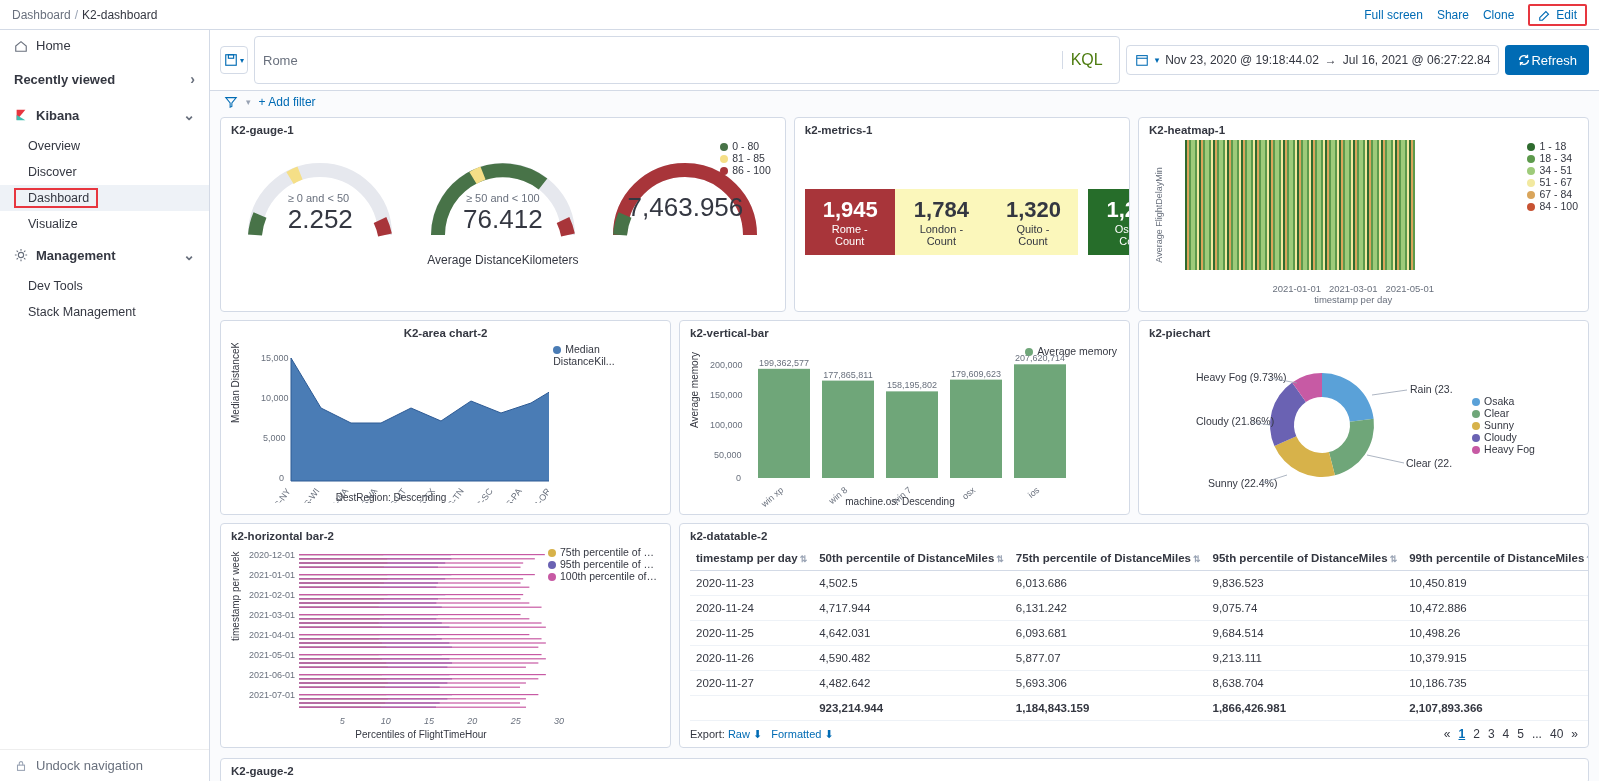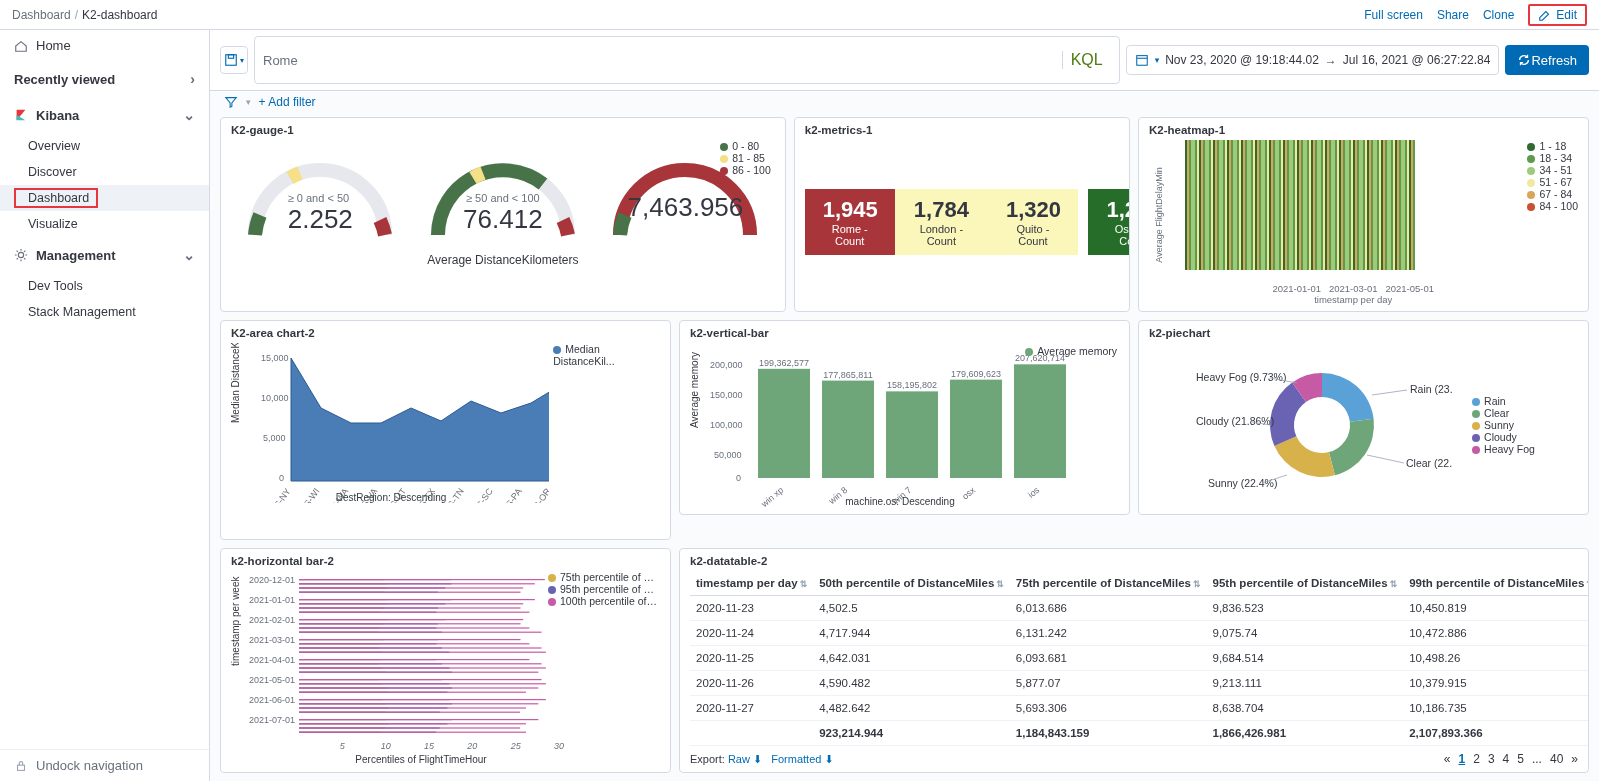--- a/index.html
+++ b/index.html
@@ -432,21 +432,21 @@
               <div><span class="legend-dot" style="background:#2f6b2f"></span><span>1 - 18</span></div>
               <div><span class="legend-dot" style="background:#5d9a4c"></span><span>18 - 34</span></div>
               <div><span class="legend-dot" style="background:#9ecb7a"></span><span>34 - 51</span></div>
               <div><span class="legend-dot" style="background:#f2e9a0"></span><span>51 - 67</span></div>
               <div><span class="legend-dot" style="background:#d9a55b"></span><span>67 - 84</span></div>
               <div><span class="legend-dot" style="background:#c75333"></span><span>84 - 100</span></div>
             </div>
           </div>
         </div>
 
-        <div class="panel" style="grid-column: span 4; height:220px;">
+        <div class="panel" style="grid-column: span 4; height:195px;align-items:center;">
           <div class="panel-title">K2-area chart-2</div>
           <div class="panel-body" style="display:flex;">
             <svg width="330" height="160">
               <text x="8" y="80" transform="rotate(-90 8,80)" class="axis-label">Median DistanceKilometers</text>
               <text x="30" y="18">15,000</text>
                 <text x="30" y="58">10,000</text>
                 <text x="32" y="98">5,000</text>
                 <text x="48" y="138">0</text>
               <polygon points="60,15 90,65 120,80 150,80 180,65 210,78 240,58 270,70 300,60 320,48 320,138 60,138" fill="#4a7cb5" stroke="#2d5a94" stroke-width="1"></polygon>
               <g id="area-xticks">
@@ -516,21 +516,21 @@
               <text x="16" y="142" class="pie-callout">Sunny (22.4%)</text>
               <text x="4" y="80" class="pie-callout">Cloudy (21.86%)</text>
               <text x="4" y="36" class="pie-callout">Heavy Fog (9.73%)</text>
               <line x1="180" y1="50" x2="215" y2="45" stroke="#98a2b3" stroke-width="0.8"></line>
               <line x1="175" y1="110" x2="212" y2="118" stroke="#98a2b3" stroke-width="0.8"></line>
               <line x1="95" y1="130" x2="70" y2="138" stroke="#98a2b3" stroke-width="0.8"></line>
               <line x1="78" y1="80" x2="60" y2="77" stroke="#98a2b3" stroke-width="0.8"></line>
               <line x1="105" y1="38" x2="78" y2="33" stroke="#98a2b3" stroke-width="0.8"></line>
             </svg>
             <div class="pie-legend">
-              <div><span class="legend-dot" style="background:#5aa1d8"></span><span>Rain</span></div>
+              <div><span class="legend-dot" style="background:#5aa1d8"></span><span>Osaka</span></div>
               <div><span class="legend-dot" style="background:#6fa679"></span><span>Clear</span></div>
               <div><span class="legend-dot" style="background:#d7b24a"></span><span>Sunny</span></div>
               <div><span class="legend-dot" style="background:#6a62b3"></span><span>Cloudy</span></div>
               <div><span class="legend-dot" style="background:#c75aa4"></span><span>Heavy Fog</span></div>
             </div>
           </div>
         </div>
 
         <div class="panel" style="grid-column: span 4; height:225px;">
           <div class="panel-title">k2-horizontal bar-2</div>

